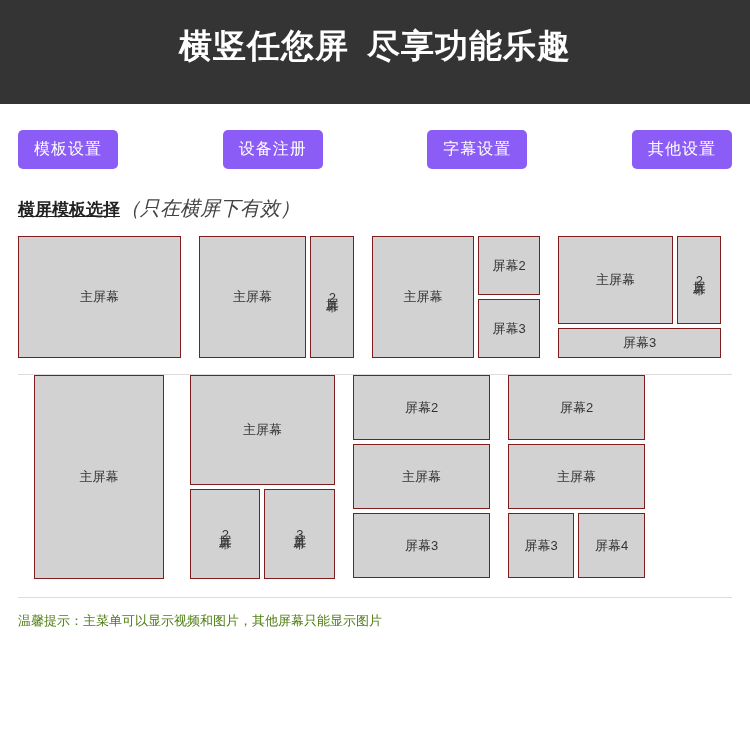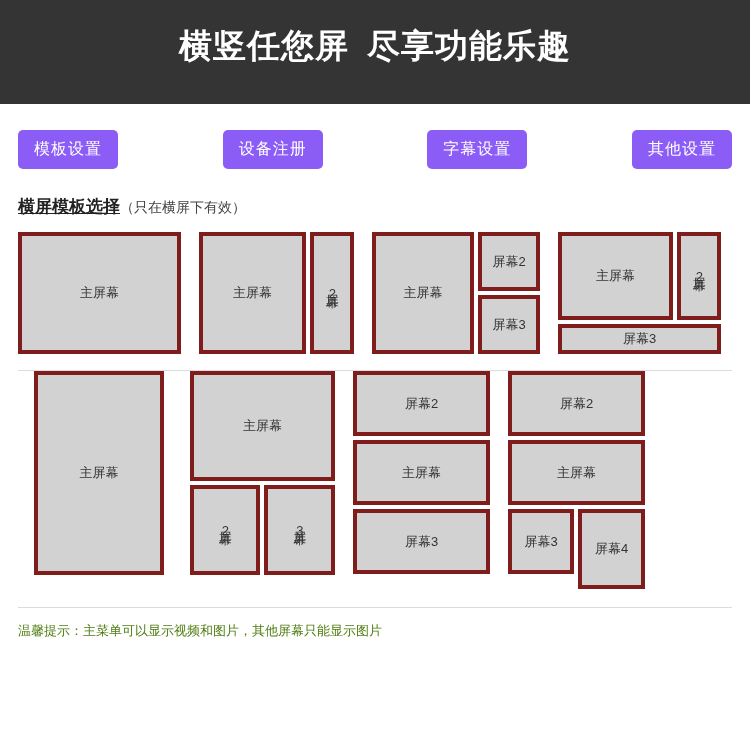--- a/index.html
+++ b/index.html
@@ -54,35 +54,35 @@
   .section {
     padding: 0 18px;
   }
   .section-title {
     margin-top: 26px;
     margin-bottom: 14px;
     font-size: 17px;
     color: #222222;
   }
   .section-title b { font-weight: bold; font-size: 17px; text-decoration: underline; }
-  .section-title span { font-weight: normal; font-size: 14px; color: #444444; }
+  .section-title span { font-weight: normal; font-size: 20px; color: #444444; font-style: italic; }
   .divider {
     height: 1px;
     background: #dcdcdc;
     margin: 16px 0 0 0;
   }
   .row {
     display: flex;
     align-items: flex-start;
     gap: 18px;
   }
   .tpl { cursor: pointer; }
   .box {
     background: #d2d2d2;
-    border: 4px solid #7f1d1d;
+    border: 1px solid #7f1d1d;
     display: flex;
     align-items: center;
     justify-content: center;
     font-size: 13px;
     color: #333333;
     text-align: center;
   }
   .vert-label {
     writing-mode: vertical-rl;
     text-orientation: upright;
@@ -194,21 +194,21 @@
     </div>
 
     <div class="tpl col">
       <div class="box" style="width:137px;height:65px;">屏幕2</div>
       <div class="gap4v"></div>
       <div class="box" style="width:137px;height:65px;">主屏幕</div>
       <div class="gap4v"></div>
       <div class="hrow">
         <div class="box" style="width:66px;height:65px;">屏幕3</div>
         <div class="gap4"></div>
-        <div class="box" style="width:67px;height:80px;">屏幕4</div>
+        <div class="box" style="width:67px;height:65px;">屏幕4</div>
       </div>
     </div>
 
   </div>
 
   <div class="divider" style="margin-top:18px;"></div>
   <div class="tip">温馨提示：主菜单可以显示视频和图片，其他屏幕只能显示图片</div>
 </div>
 
 </body></html>

